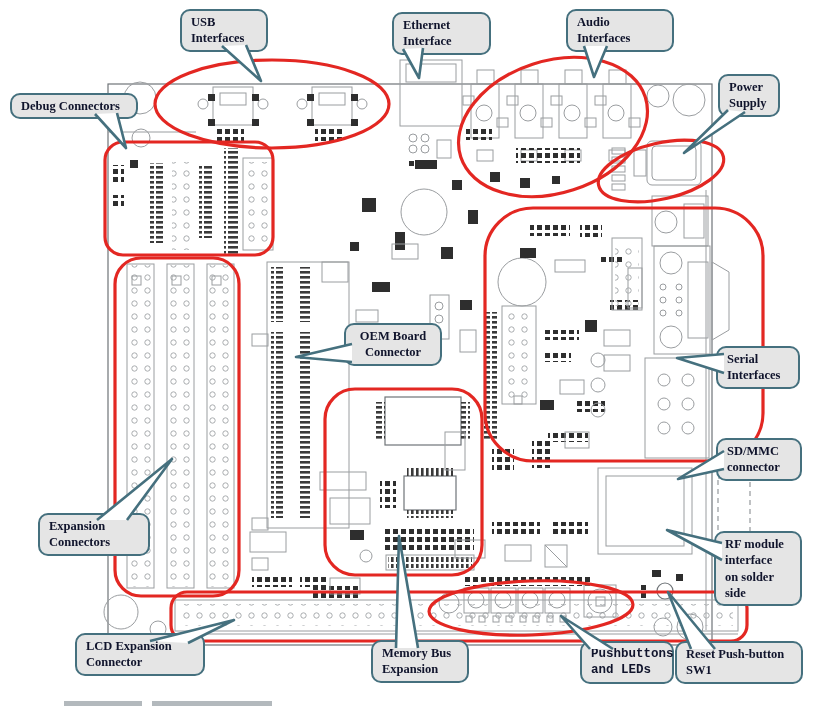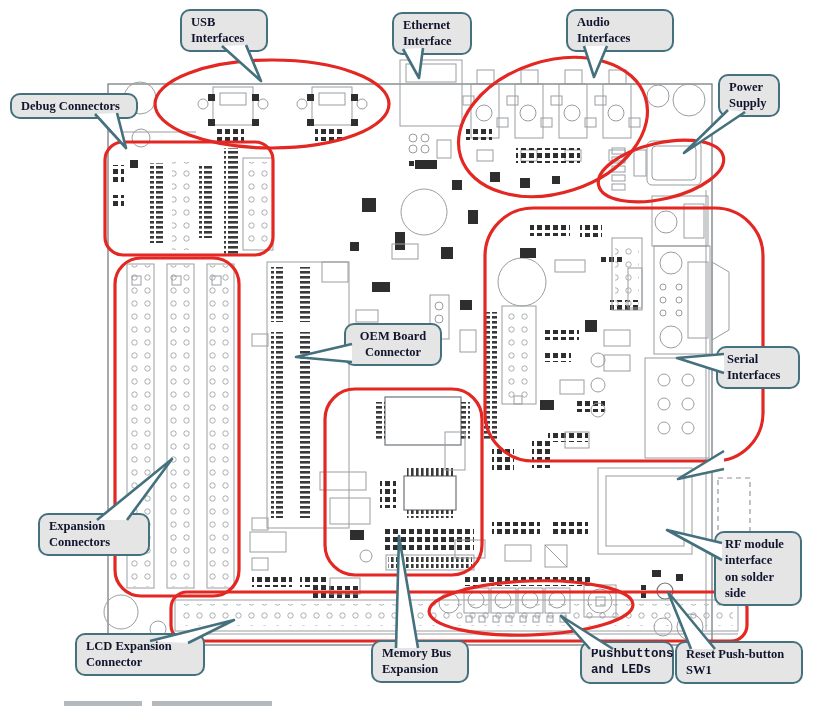--- a/index.html
+++ b/index.html
@@ -12,21 +12,21 @@
   .dk{fill:#2e2e2e;stroke:none;}
   .red{fill:none;stroke:var(--highlight,#e32722);stroke-width:3.2;}
   .dash{fill:none;stroke:#8a8f93;stroke-width:1.1;stroke-dasharray:5 4;}
   .graybar{fill:#b3b9bd;stroke:none;}
   .callout{position:absolute;z-index:4;background:#e5e5e5;box-sizing:border-box;
            border:2.6px solid var(--callout_border,#45707e);border-radius:10px;
            padding:3px 9px;font-weight:bold;font-size:12.5px;line-height:1.3;
            color:var(--callout_text,#10142c);white-space:pre-line;}
   .tail{fill:#fff;stroke:var(--callout_border,#45707e);stroke-width:2.6;stroke-linejoin:round;}
   #co-usb{left:180px;top:9px;width:88px;}
-  #co-ethernet{left:392px;top:12px;width:80px;}
+  #co-ethernet{left:392px;top:12px;width:99px;}
   #co-audio{left:566px;top:9px;width:108px;}
   #co-power{left:718px;top:74px;width:62px;}
   #co-debug{left:10px;top:93px;width:128px;}
   #co-oem{left:344px;top:323px;width:98px;text-align:center;}
   #co-serial{left:716px;top:346px;width:84px;}
   #co-sdmmc{left:716px;top:438px;width:86px;}
   #co-expansion{left:38px;top:513px;width:112px;}
   #co-rf{left:714px;top:531px;width:88px;}
   #co-lcd{left:75px;top:633px;width:130px;}
   #co-memory{left:371px;top:640px;width:98px;}
@@ -367,20 +367,22 @@
 Interface</div>
   <div class="callout" id="co-audio">Audio
 Interfaces</div>
   <div class="callout" id="co-power">Power
 Supply</div>
   <div class="callout" id="co-debug">Debug Connectors</div>
   <div class="callout" id="co-oem">OEM Board
 Connector</div>
   <div class="callout" id="co-serial">Serial
 Interfaces</div>
+  <div class="callout" id="co-sdmmc">SD/MMC
+connector</div>
   <div class="callout" id="co-expansion">Expansion
 Connectors</div>
   <div class="callout" id="co-rf">RF module
 interface
 on solder
 side</div>
   <div class="callout" id="co-lcd">LCD Expansion
 Connector</div>
   <div class="callout" id="co-memory">Memory Bus
 Expansion</div>

